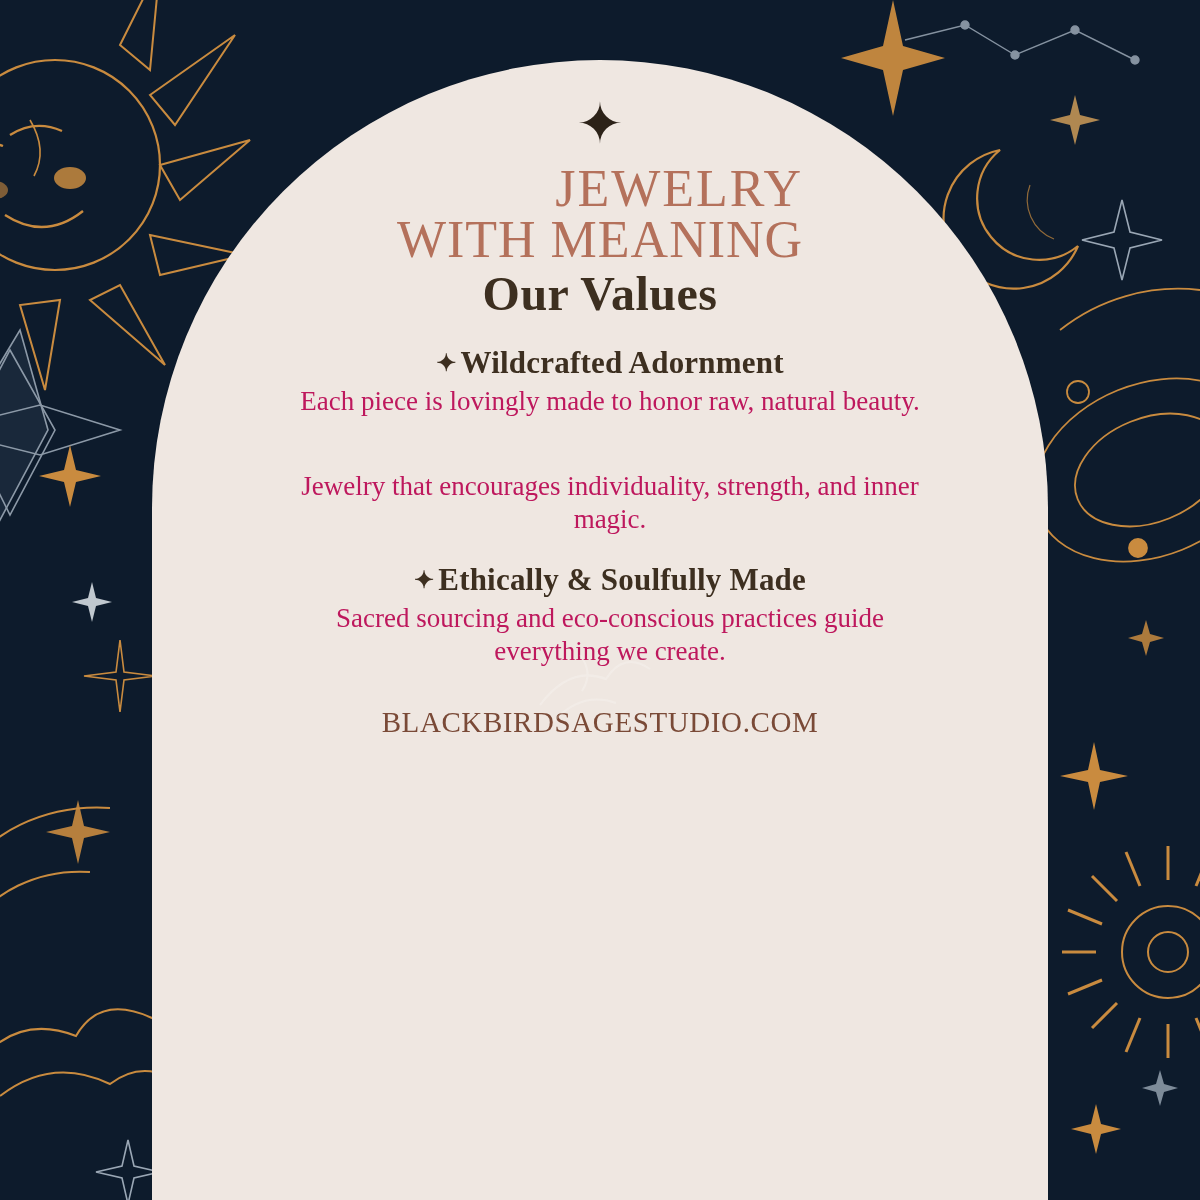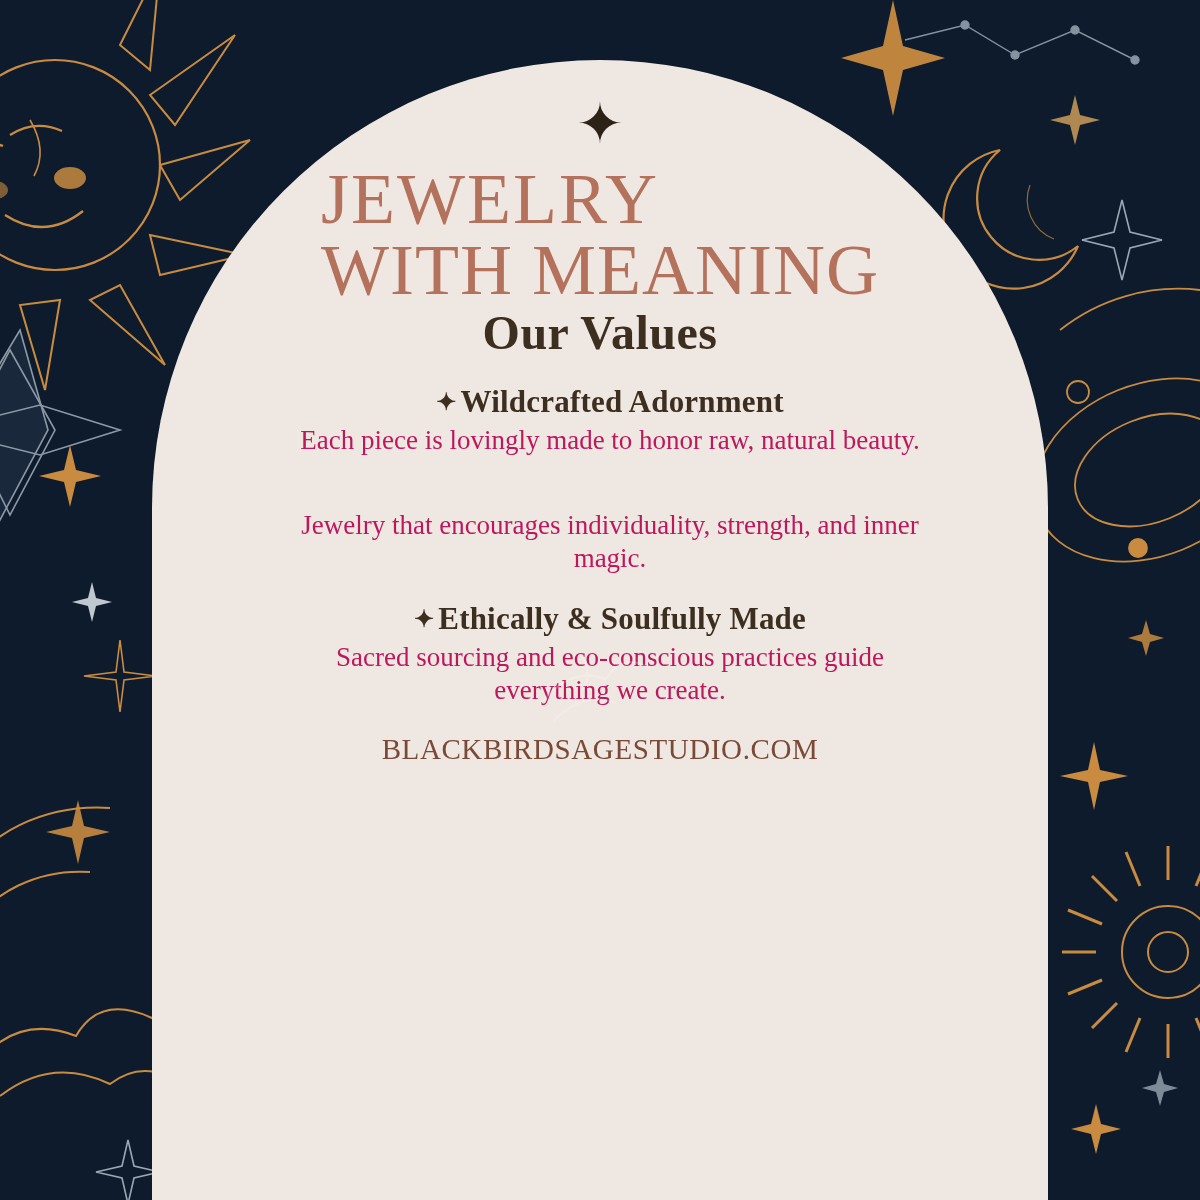--- a/index.html
+++ b/index.html
@@ -48,24 +48,24 @@
   .star-top {
     font-size: 56px;
     line-height: 1;
     color: #2c2218;
     margin-bottom: 6px;
     height: 62px;
   }
 
   .headline {
     color: #b4715b;
-    font-size: 72px;
+    font-size: 52px;
     line-height: 0.98;
     letter-spacing: 2px;
-    text-align: left;
+    text-align: right;
     font-weight: 400;
     margin: 0 0 0 0;
     padding: 0 30px;
   }
   .headline .line2 { display: block; letter-spacing: 1px; }
 
   .subhead {
     font-size: 48px;
     font-weight: bold;
     color: #3d2f20;
@@ -99,21 +99,21 @@
     margin-right: 4px;
   }
   .value-desc {
     font-size: 27px;
     color: #be185d;
     line-height: 1.22;
     padding: 0 60px;
   }
 
   .site {
-    margin-top: 0;
+    margin-top: 12px;
     font-size: 29px;
     letter-spacing: 0.6px;
     color: #7a4a37;
     text-align: center;
   }
 
   
   .watermark {
     position: absolute;
     left: 50%;

